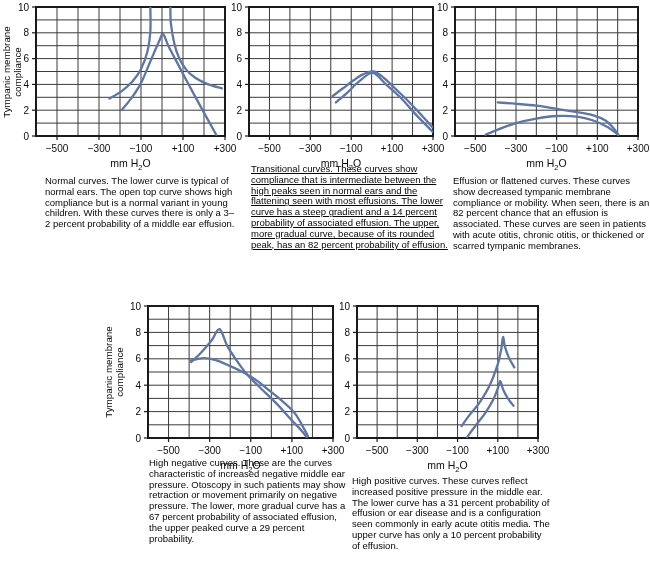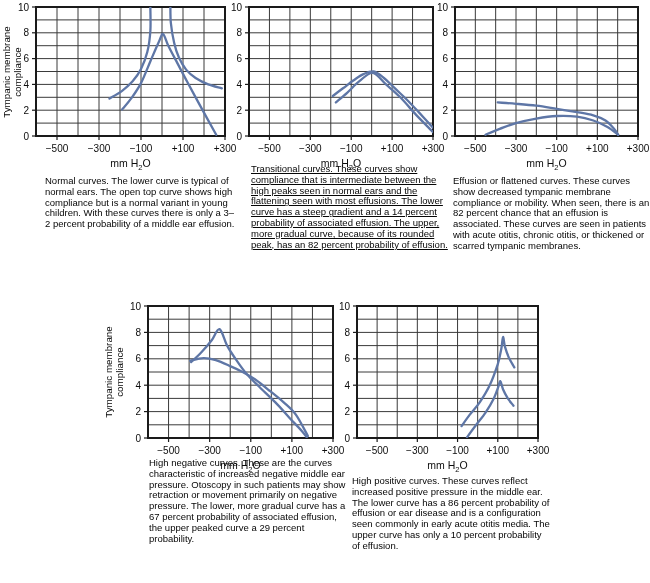--- a/index.html
+++ b/index.html
@@ -327,15 +327,15 @@
         <text x="124.5" y="170" text-anchor="middle" class="axlab">mm H<tspan dy="2.5" class="sub">2</tspan><tspan dy="-2.5">O</tspan></text>
         <path d="M 138.57777777777778 127.11999999999999 C 139.9 125.2 143.6 119.9 146.6 115.9 C 149.6 111.9 153.3 108.3 156.7 103.4 C 160.0 98.4 163.7 92.6 166.7 86.2 C 169.8 79.8 172.8 71.2 174.8 65.1 C 176.7 58.9 177.5 53.8 178.4 49.2 C 179.3 44.7 179.4 38.2 180.0 38.0 C 180.6 37.8 181.0 44.5 182.0 47.9 C 183.0 51.3 184.3 55.1 185.8 58.5 C 187.4 61.9 190.4 66.7 191.3 68.4" fill="none" stroke="#5e76a6" stroke-width="2.3" stroke-linecap="round" stroke-linejoin="round" clip-path="url(#clip4)"></path>
         <path d="M 144.0077777777778 138.33999999999997 C 145.4 136.4 149.5 130.6 152.7 126.5 C 155.8 122.3 159.7 117.8 162.7 113.3 C 165.7 108.8 168.7 103.6 170.8 99.4 C 172.8 95.2 174.1 91.0 175.2 88.2 C 176.3 85.3 176.6 81.9 177.4 82.2 C 178.2 82.6 178.8 87.3 180.0 90.2 C 181.2 93.0 183.1 96.6 184.8 99.4 C 186.6 102.1 189.5 105.4 190.5 106.7" fill="none" stroke="#5e76a6" stroke-width="2.3" stroke-linecap="round" stroke-linejoin="round" clip-path="url(#clip4)"></path>
       </svg>
     </div>
 
   <div class="caption cap0">Normal curves. The lower curve is typical of normal ears. The open top curve shows high compliance but is a normal variant in young children. With these curves there is only a 3–2 percent probability of a middle ear effusion.</div>
   <div class="caption cap1">Transitional curves. These curves show compliance that is intermediate between the high peaks seen in normal ears and the flattening seen with most effusions. The lower curve has a steep gradient and a 14 percent probability of associated effusion. The upper, more gradual curve, because of its rounded peak, has an 82 percent probability of effusion.</div>
   <div class="caption cap2">Effusion or flattened curves. These curves show decreased tympanic membrane compliance or mobility. When seen, there is an 82 percent chance that an effusion is associated. These curves are seen in patients with acute otitis, chronic otitis, or thickened or scarred tympanic membranes.</div>
   <div class="caption cap3">High negative curves. These are the curves characteristic of increased negative middle ear pressure. Otoscopy in such patients may show retraction or movement primarily on negative pressure. The lower, more gradual curve has a 67 percent probability of associated effusion, the upper peaked curve a 29 percent probability.</div>
-  <div class="caption cap4">High positive curves. These curves reflect increased positive pressure in the middle ear. The lower curve has a 86 percent probability of effusion or ear disease and is a configuration seen commonly in early acute otitis media. The upper curve has only a 10 percent probability of effusion.</div>
+  <div class="caption cap4">High positive curves. These curves reflect increased positive pressure in the middle ear. The lower curve has a 31 percent probability of effusion or ear disease and is a configuration seen commonly in early acute otitis media. The upper curve has only a 10 percent probability of effusion.</div>
 
 </div>
 
 </body></html>

